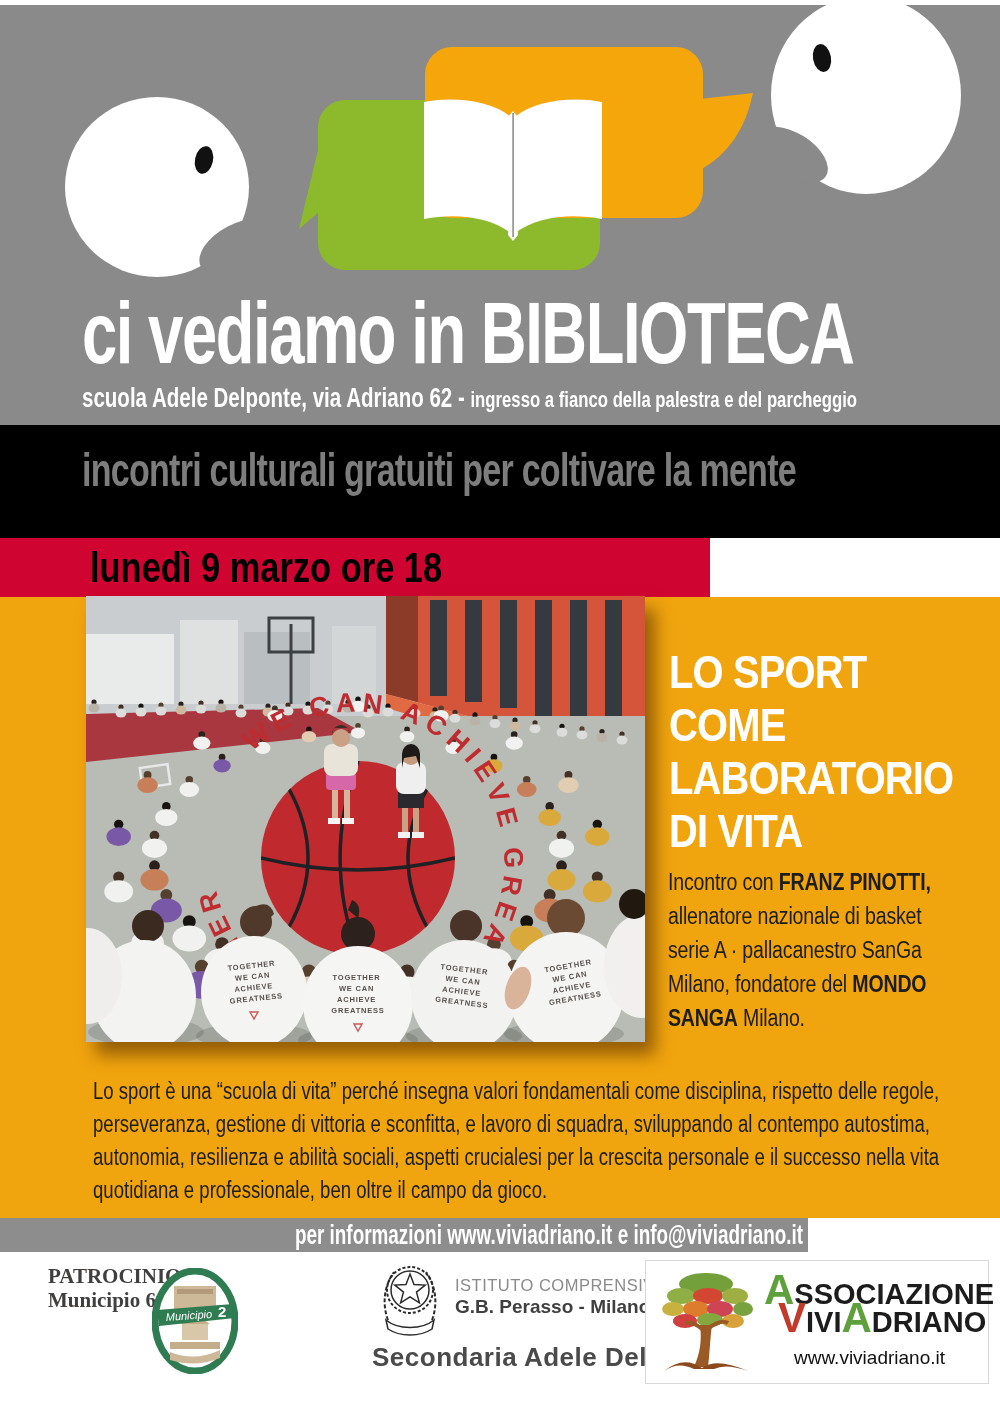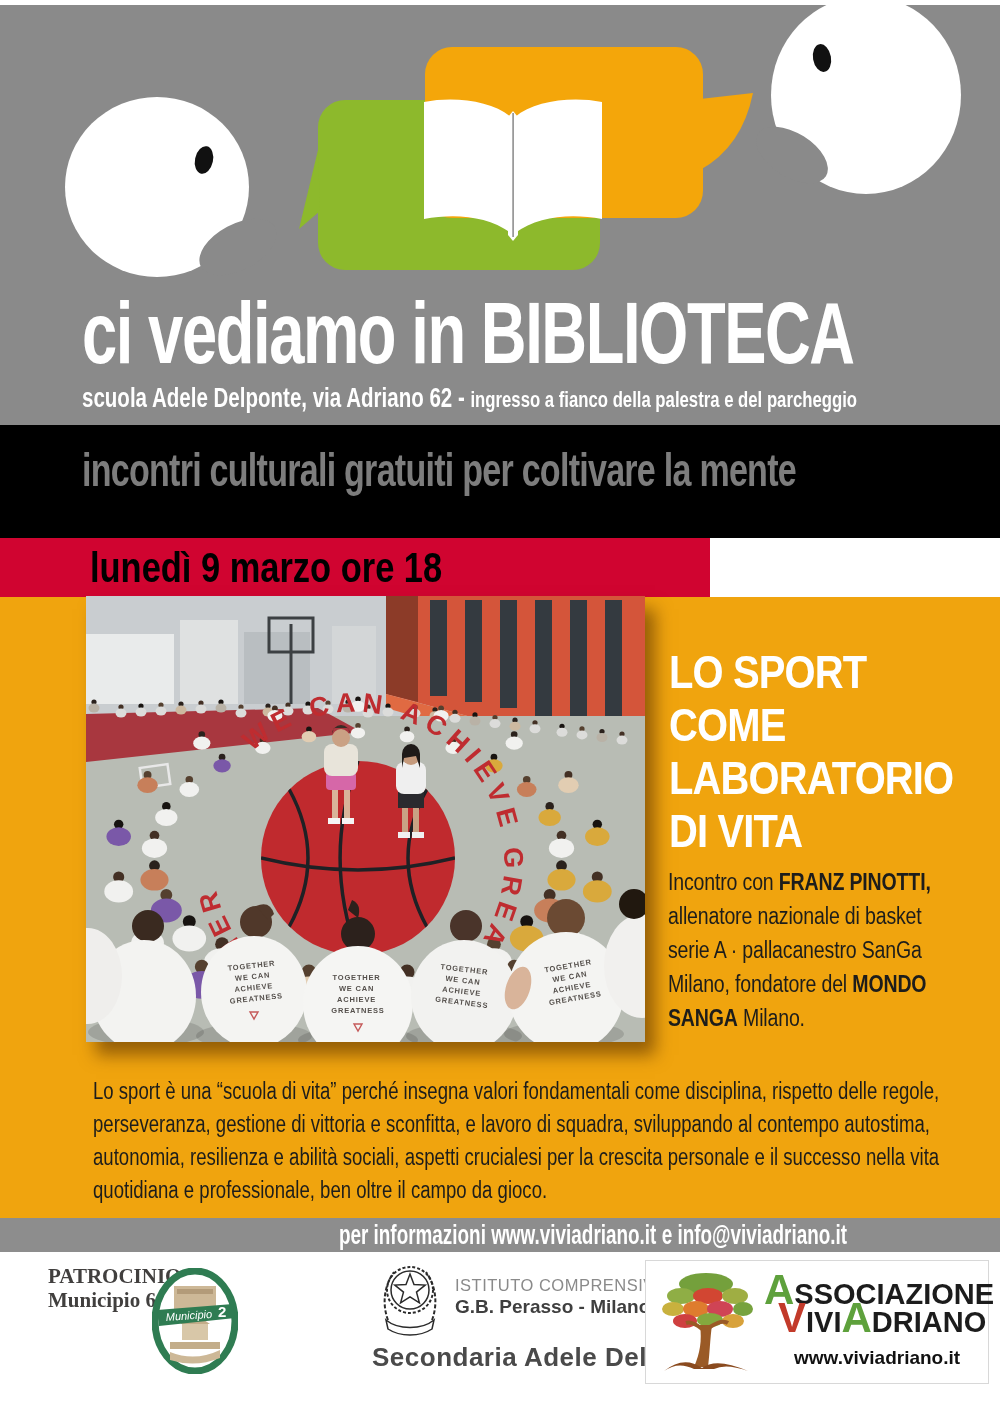--- a/index.html
+++ b/index.html
@@ -6,21 +6,21 @@
   .poster{position:relative;width:1000px;height:1414px;background:#ffffff;overflow:hidden;
           font-family:"Liberation Sans",sans-serif;}
   .abs{position:absolute;}
   .sq{display:inline-block;transform-origin:left top;white-space:nowrap;}
 
   
   .band-gray{left:0;top:5px;width:1000px;height:420px;background:#8a8a8a;}
   .band-white{left:0;top:425px;width:1000px;height:113px;background:#000000;}
   .band-red{left:0;top:538px;width:710px;height:59px;background:#d00430;}
   .band-orange{left:0;top:597px;width:1000px;height:621px;background:#f0a40e;}
-  .band-info{left:0;top:1218px;width:1000px;height:34px;background:#8d8d8d;text-align:center;}
+  .band-info{left:0;top:1218px;width:808px;height:34px;background:#8d8d8d;text-align:center;}
   .band-footer{left:0;top:1252px;width:1000px;height:162px;background:#ffffff;}
 
   
   .main-title{left:82px;top:284px;color:#ffffff;font-weight:bold;font-size:88px;line-height:1;}
   .main-title .sq{transform:scaleX(.72);letter-spacing:-2px;}
   .subtitle{left:82px;top:378px;color:#ffffff;font-weight:bold;}
   .subtitle .sq{transform:scaleX(.76);}
   .subtitle .big{font-size:27px;}
   .subtitle .small{font-size:22px;}
   .tagline{left:82px;top:443px;color:#7d7d7d;font-weight:bold;font-size:46px;}
@@ -51,21 +51,21 @@
   .ist-line1{left:455px;top:24px;color:#8a8a8a;font-size:16.5px;letter-spacing:.5px;}
   .ist-line2{left:455px;top:44px;color:#3f3f3f;font-weight:bold;font-size:19px;}
   .ist-line3{left:372px;top:90px;color:#4a4a4a;font-weight:bold;font-size:26px;letter-spacing:.5px;}
   .vivi-box{left:645px;top:8px;width:342px;height:122px;border:1px solid #d8d8d8;background:#fff;}
   .vivi-text{position:absolute;left:118px;top:14px;font-weight:bold;color:#1c1c1c;line-height:30px;white-space:nowrap;}
   .vivi-text .row{display:flex;align-items:baseline;}
   .vivi-text .row2{margin-left:14px;margin-top:-6px;}
   .vivi-text .reg{font-size:29px;letter-spacing:0px;}
   .vivi-text .bigA{font-size:42px;color:#5ea13c;}
   .vivi-text .bigV{font-size:42px;color:#c23a2a;}
-  .vivi-url{position:absolute;left:148px;top:86px;font-weight:bold;font-size:19px;color:#111;}
+  .vivi-url{position:absolute;left:148px;top:86px;font-weight:normal;font-size:19px;color:#111;}
 
   svg text{font-family:"Liberation Sans",sans-serif;}
   .ring-text{font-weight:bold;font-size:27px;letter-spacing:6px;fill:#bf2c30;}
   .shirt-text{font-size:7.5px;letter-spacing:.8px;fill:#55504c;font-weight:bold;}
 </style>
 </head>
 <body>
 
 <div class="poster">
 

